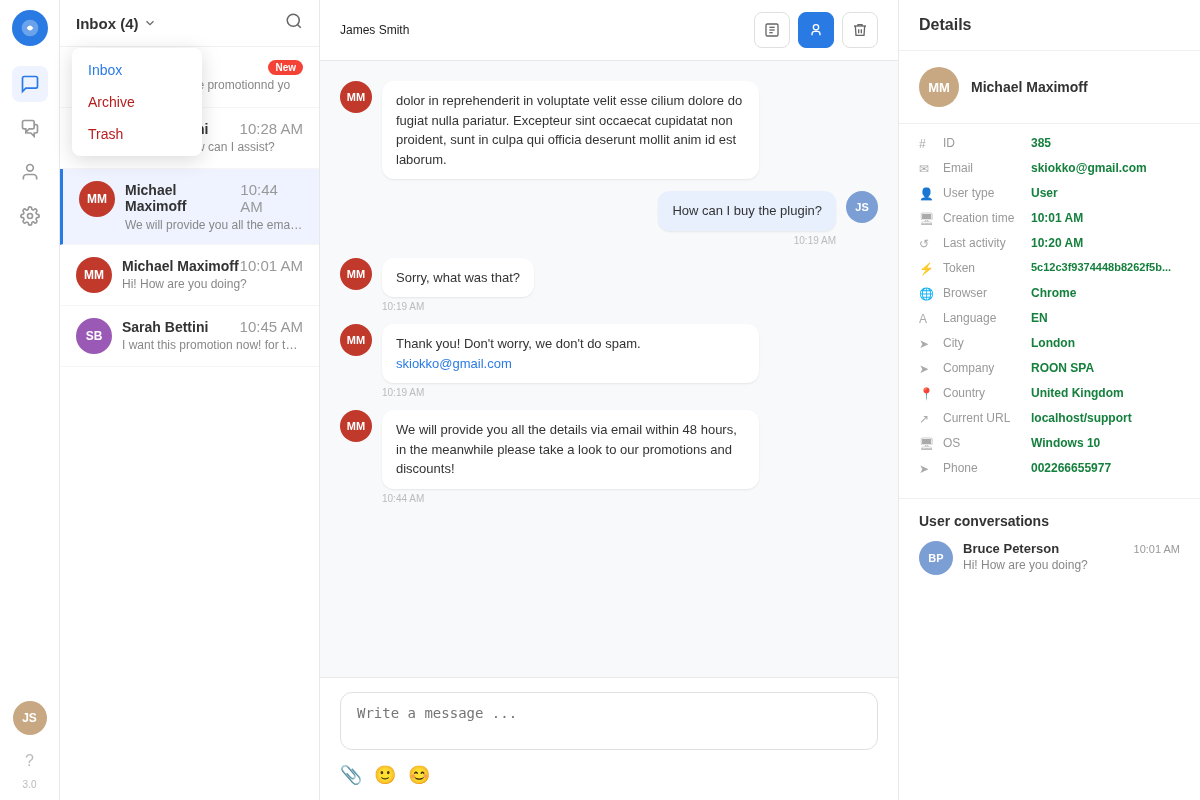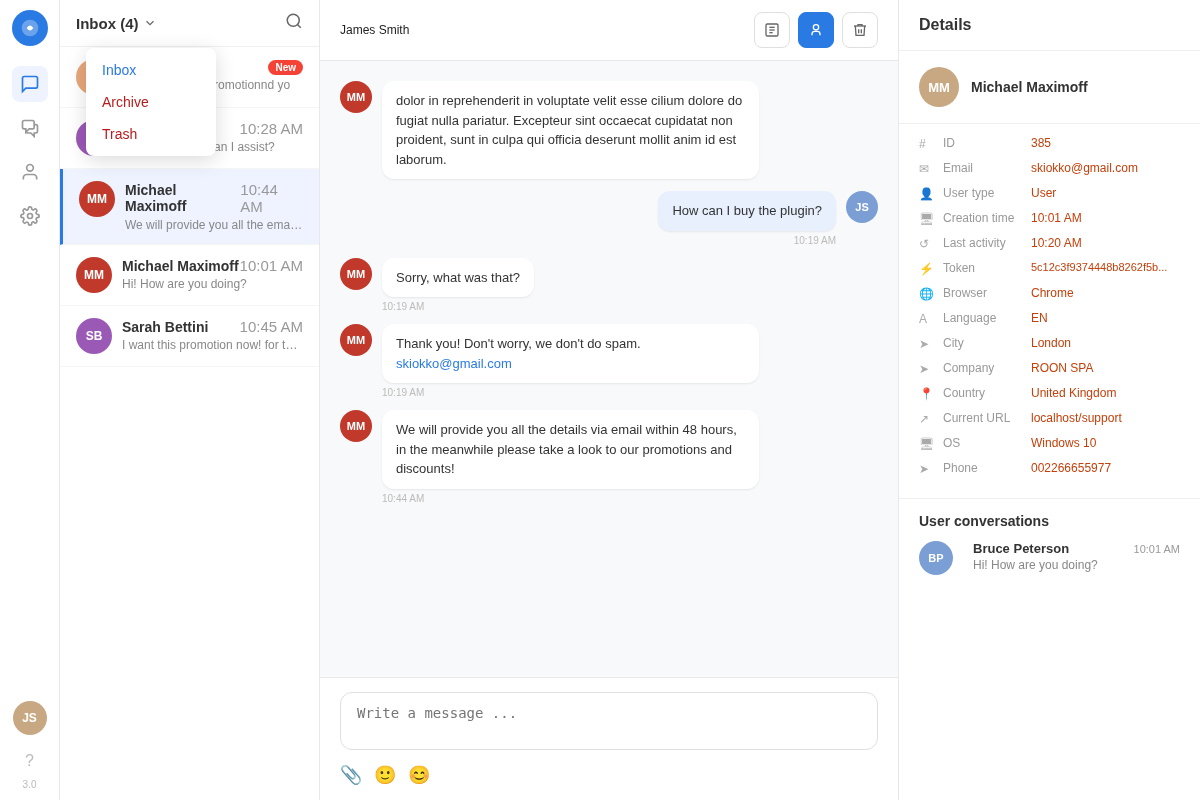--- a/index.html
+++ b/index.html
@@ -85,21 +85,21 @@
       margin-left: auto;
       cursor: pointer;
       color: #666;
     }
     .search-icon-btn svg { width: 18px; height: 18px; }
 
     
     .dropdown-menu {
       position: absolute;
       top: 48px;
-      left: 26px;
+      left: 12px;
       background: white;
       border-radius: 8px;
       box-shadow: 0 4px 20px rgba(0,0,0,0.15);
       z-index: 100;
       min-width: 130px;
       padding: 6px 0;
     }
     .dropdown-item {
       padding: 8px 16px;
       font-size: 14px;
@@ -270,28 +270,28 @@
     .details-info { padding: 12px 20px; border-bottom: 1px solid #f0f0f0; }
     .details-row {
       display: flex;
       align-items: flex-start;
       gap: 8px;
       margin-bottom: 10px;
       font-size: 12px;
     }
     .details-row-icon { color: #aaa; width: 16px; flex-shrink: 0; margin-top: 1px; }
     .details-row-label { color: #999; min-width: 80px; flex-shrink: 0; }
-    .details-row-value { color: #c2410c; font-weight: 400; word-break: break-all; }
+    .details-row-value { color: #15803d; font-weight: 700; word-break: break-all; }
 
     .details-conversations { padding: 14px 20px; }
     .details-conv-title { font-size: 14px; font-weight: 600; color: #333; margin-bottom: 12px; }
     .details-conv-item {
       display: flex;
       align-items: flex-start;
-      gap: 20px;
+      gap: 10px;
     }
     .details-conv-avatar {
       width: 34px; height: 34px; border-radius: 50%;
       background: #7b9ed4;
       display: flex; align-items: center; justify-content: center;
       font-size: 11px; font-weight: bold; color: white;
       flex-shrink: 0;
     }
     .details-conv-content { flex: 1; }
     .details-conv-top { display: flex; justify-content: space-between; align-items: center; }

